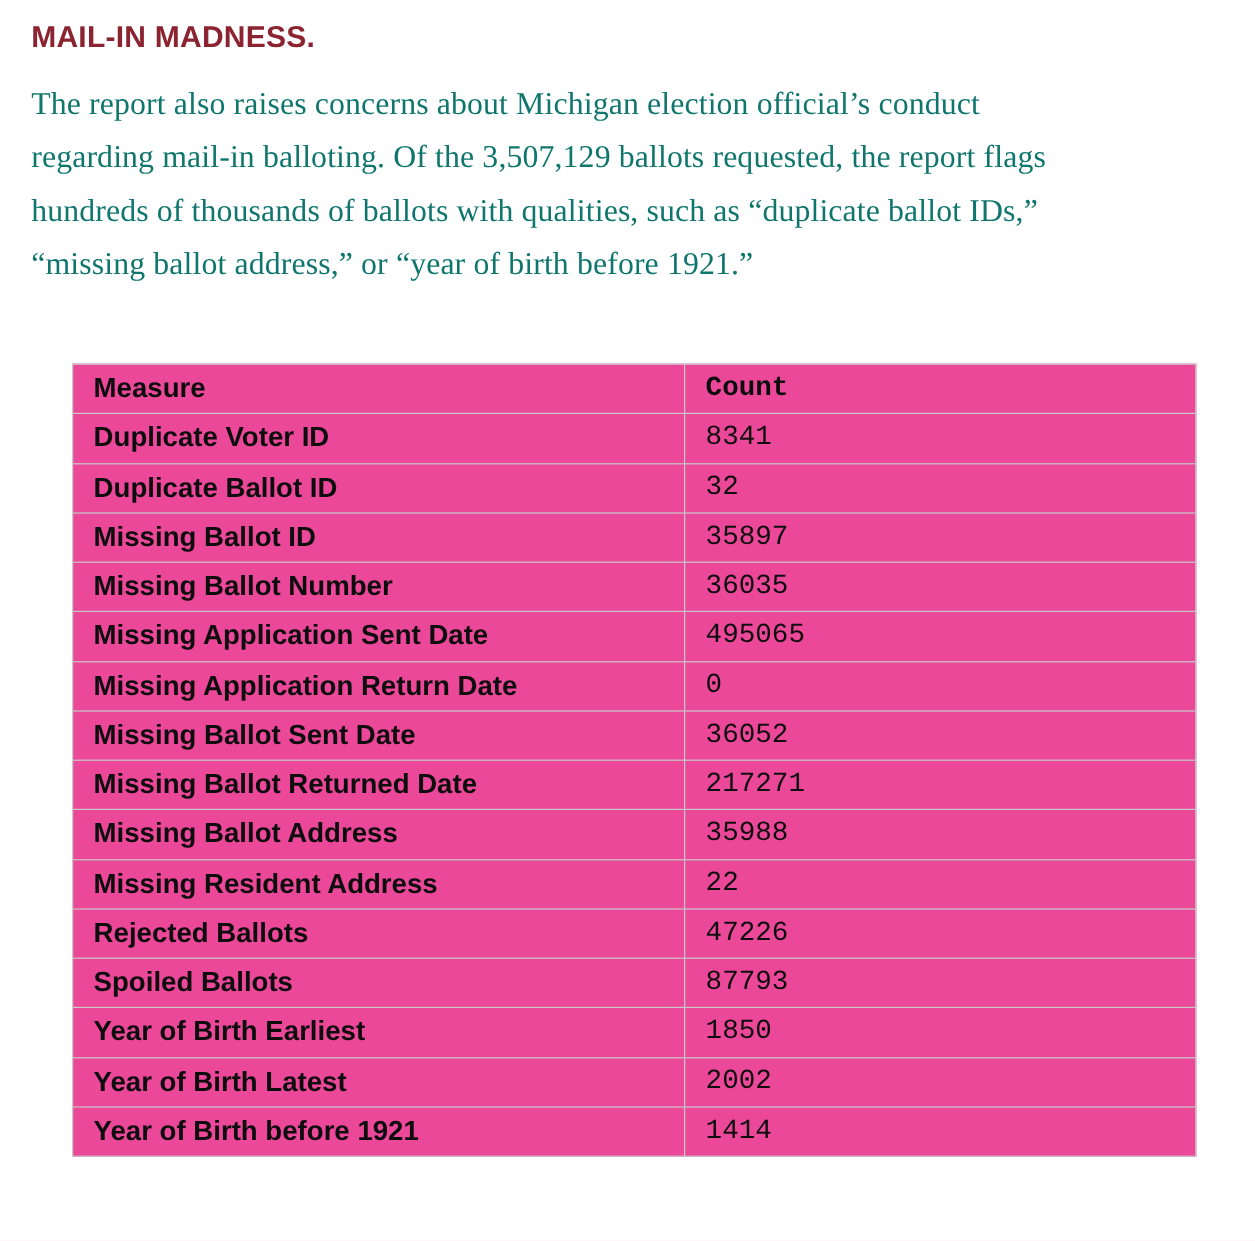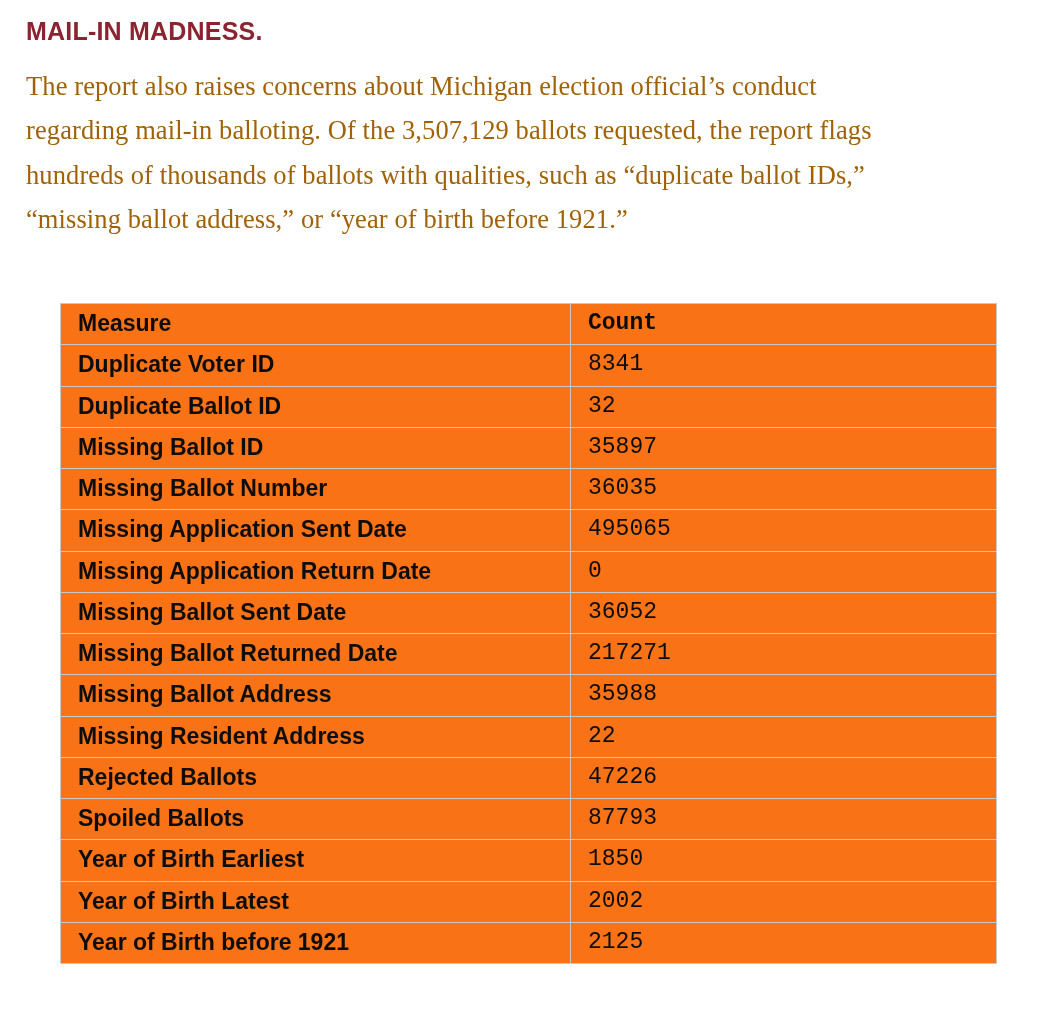--- a/index.html
+++ b/index.html
@@ -27,34 +27,34 @@
     font-size: 25px;
     letter-spacing: 0.2px;
     color: #8b2330;
     margin: 0 0 18px 0;
     line-height: 1.2;
   }
   .body-text {
     font-family: "Liberation Serif", serif;
     font-size: 26.5px;
     line-height: 1.67;
-    color: #a16207;
+    color: #0f766e;
     margin: 0;
     max-width: 985px;
     letter-spacing: 0.1px;
   }
   .table-wrap {
     margin-top: 62px;
     padding-left: 34px;
   }
   table.data-table {
     border-collapse: collapse;
     width: 936px;
     table-layout: fixed;
-    background: #f97316;
+    background: #ec4899;
   }
   table.data-table td {
     border: 1px solid #c9c9c9;
     padding: 4px 0 5px 17px;
     font-family: "Liberation Sans", sans-serif;
     font-size: 23px;
     line-height: 1.36;
     vertical-align: middle;
     height: 33px;
     box-sizing: border-box;
@@ -144,19 +144,19 @@
           <tr>
             <td class="measure">Year of Birth Earliest</td>
             <td class="count">1850</td>
           </tr>
           <tr>
             <td class="measure">Year of Birth Latest</td>
             <td class="count">2002</td>
           </tr>
           <tr>
             <td class="measure">Year of Birth before 1921</td>
-            <td class="count">2125</td>
+            <td class="count">1414</td>
           </tr>
         </tbody>
     </table>
   </div>
 
 </div>
 
 </body></html>

